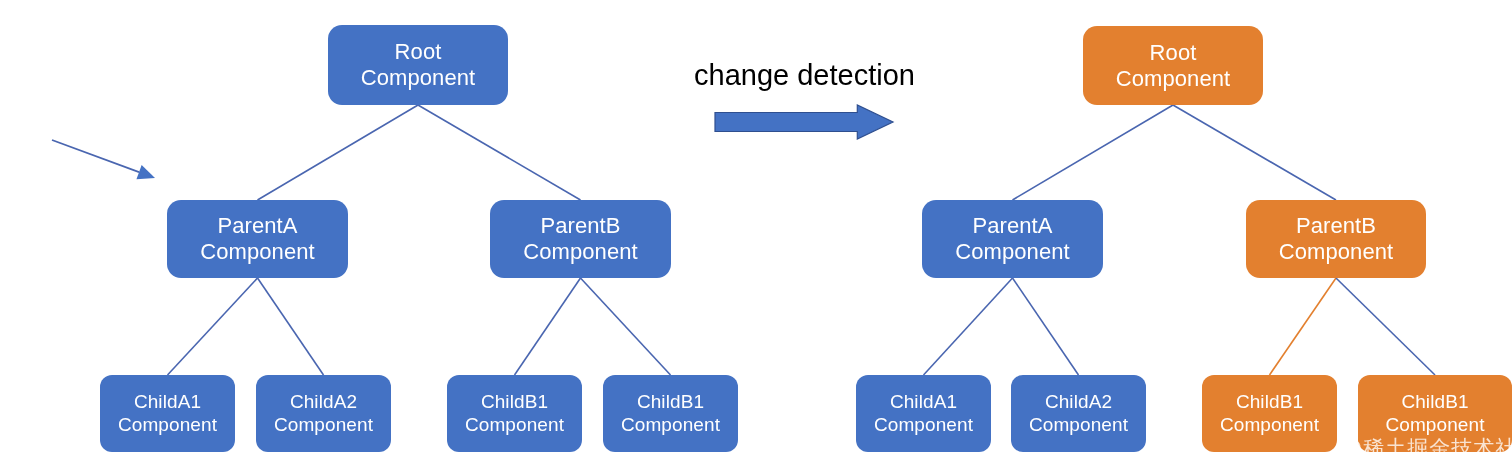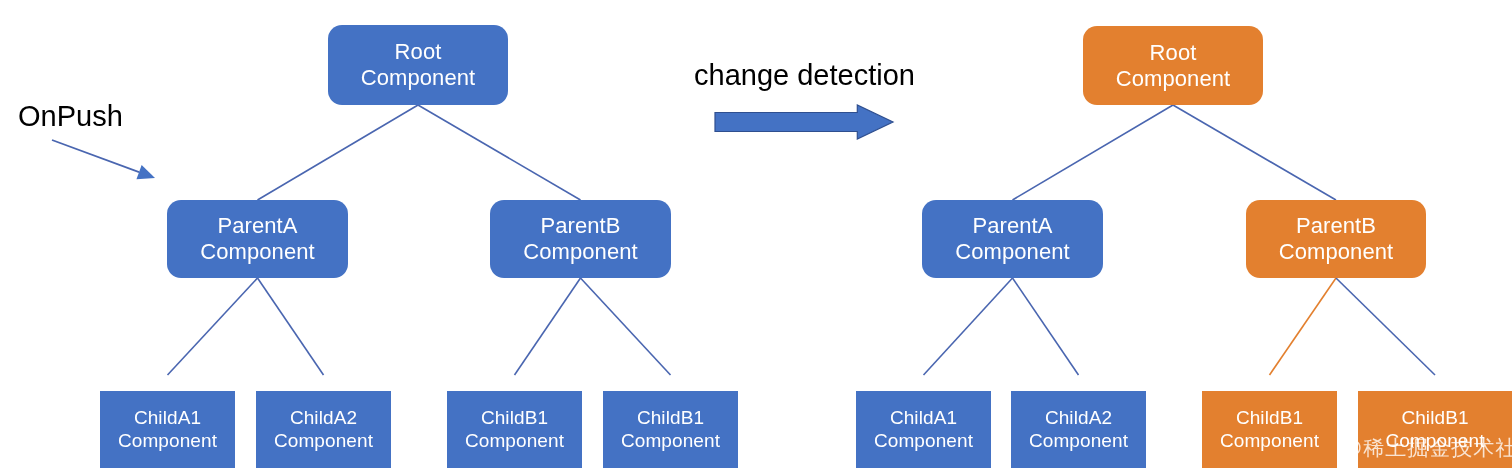--- a/index.html
+++ b/index.html
@@ -41,22 +41,21 @@
   }
   .node .ln {
     display: block;
     white-space: nowrap;
   }
   .node.big {
     font-size: 22px;
   }
   .node.small {
     font-size: 19px;
-    border-radius: 0;
-    margin-top: 16px;
+    border-radius: 12px;
   }
   .label-text {
     position: absolute;
     color: #000000;
     font-size: 29px;
     white-space: nowrap;
     z-index: 4;
   }
   .watermark {
     position: absolute;
@@ -146,19 +145,18 @@
       <div class="node small" style="left: 1202px; top: 375px; width: 135px; height: 77px; background: rgb(227, 128, 47);">
         <span class="ln">ChildB1</span>
         <span class="ln">Component</span>
       </div>
       <div class="node small" style="left: 1358px; top: 375px; width: 154px; height: 77px; background: rgb(227, 128, 47);">
         <span class="ln">ChildB1</span>
         <span class="ln">Component</span>
       </div>
     </div>
 
-  <div class="label-text" id="onpush-label" style="left:18px; top:100px;">OnPush</div>
 
   <div class="label-text" id="cd-label" style="left:694px; top:59px;">change detection</div>
 
   <div class="watermark" id="watermark" style="left:1341px; top:434px;">@稀土掘金技术社区</div>
 
 </div>
 
 </body></html>

